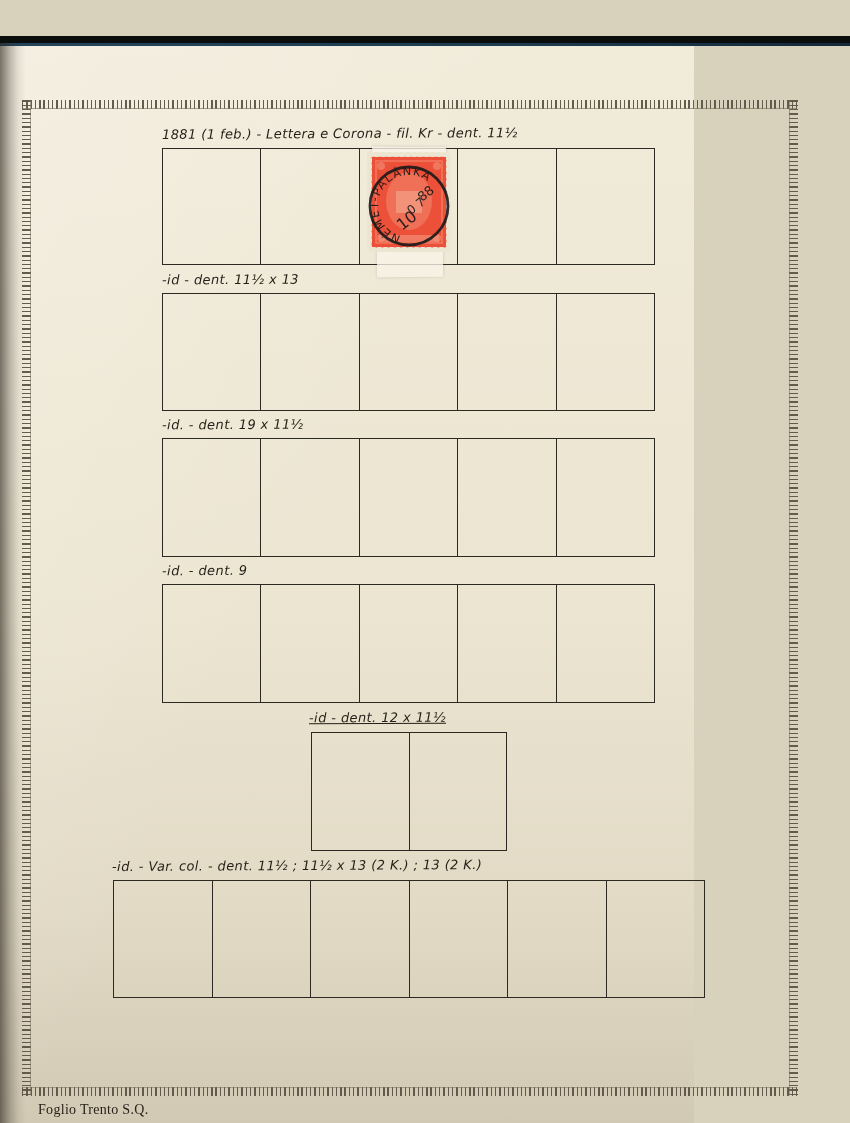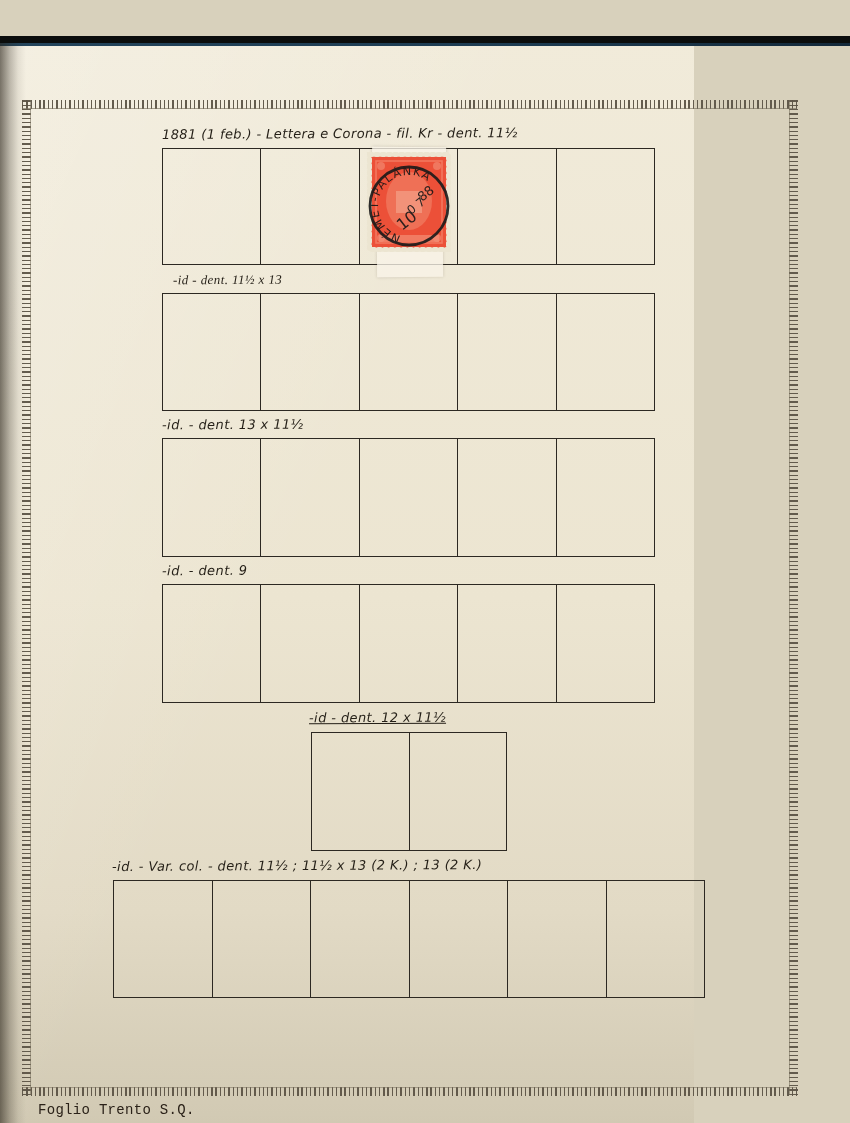--- a/index.html
+++ b/index.html
@@ -39,21 +39,21 @@
   
   .grid{position:absolute;display:flex;border:1.6px solid #2c2822;box-sizing:border-box;}
   .cell{flex:1;border-right:1.6px solid #2c2822;}
   .cell:last-child{border-right:none;}
   
   .hinge{position:absolute;background:rgba(248,244,232,.78);box-shadow:0 0 3px rgba(90,80,60,.25);}
   #stamp-svg{position:absolute;left:366px;top:115px;}
   
   .imprint{
     position:absolute;left:38px;top:1066px;color:#2a2118;
-    font-family:Liberation Mono, monospace;font-size:14px;letter-spacing:.3px;
+    font-family:Liberation Serif, serif;font-size:14px;letter-spacing:.3px;
   }
 </style>
 </head>
 <body>
 
 <div id="scan-page">
 
   <div class="scan-strip-top"></div>
   <div class="scan-strip-blue"></div>
   <div class="scan-shadow-left"></div>
@@ -99,30 +99,30 @@
         <text font-family="DejaVu Sans, sans-serif" font-size="11.5" letter-spacing="1.1" fill="#161616">
           <textPath href="#pm-arc" startOffset="8">NÉMET-PALÁNKA</textPath>
         </text>
       </g>
       <text x="56" y="51" transform="rotate(-38 56 51)" font-family="DejaVu Sans, sans-serif" font-size="13" fill="#161616">88</text>
       <text x="45" y="64" transform="rotate(-38 45 64)" font-family="DejaVu Sans, sans-serif" font-size="12" fill="#161616">0 7</text>
       <text x="36" y="80" transform="rotate(-38 36 80)" font-family="DejaVu Sans, sans-serif" font-size="16" fill="#161616">10</text>
     </g>
   </svg>
 
-  <div class="hand" style="left:173px;top:236px;font-family:Liberation Serif, serif;">-id - dent. 11½ x 13</div>
+  <div class="hand" style="left:162px;top:236px;">-id - dent. 11½ x 13</div>
   <div class="grid" style="left:162px;top:257px;width:493px;height:118px;">
     <div class="cell"></div>
     <div class="cell"></div>
     <div class="cell"></div>
     <div class="cell"></div>
     <div class="cell"></div>
   </div>
 
-  <div class="hand" style="left:162px;top:381px;">-id. - dent. 13 x 11½</div>
+  <div class="hand" style="left:162px;top:381px;">-id. - dent. 19 x 11½</div>
   <div class="grid" style="left:162px;top:402px;width:493px;height:119px;">
     <div class="cell"></div>
     <div class="cell"></div>
     <div class="cell"></div>
     <div class="cell"></div>
     <div class="cell"></div>
   </div>
 
   <div class="hand" style="left:162px;top:527px;">-id. - dent. 9</div>
   <div class="grid" style="left:162px;top:548px;width:493px;height:119px;">

